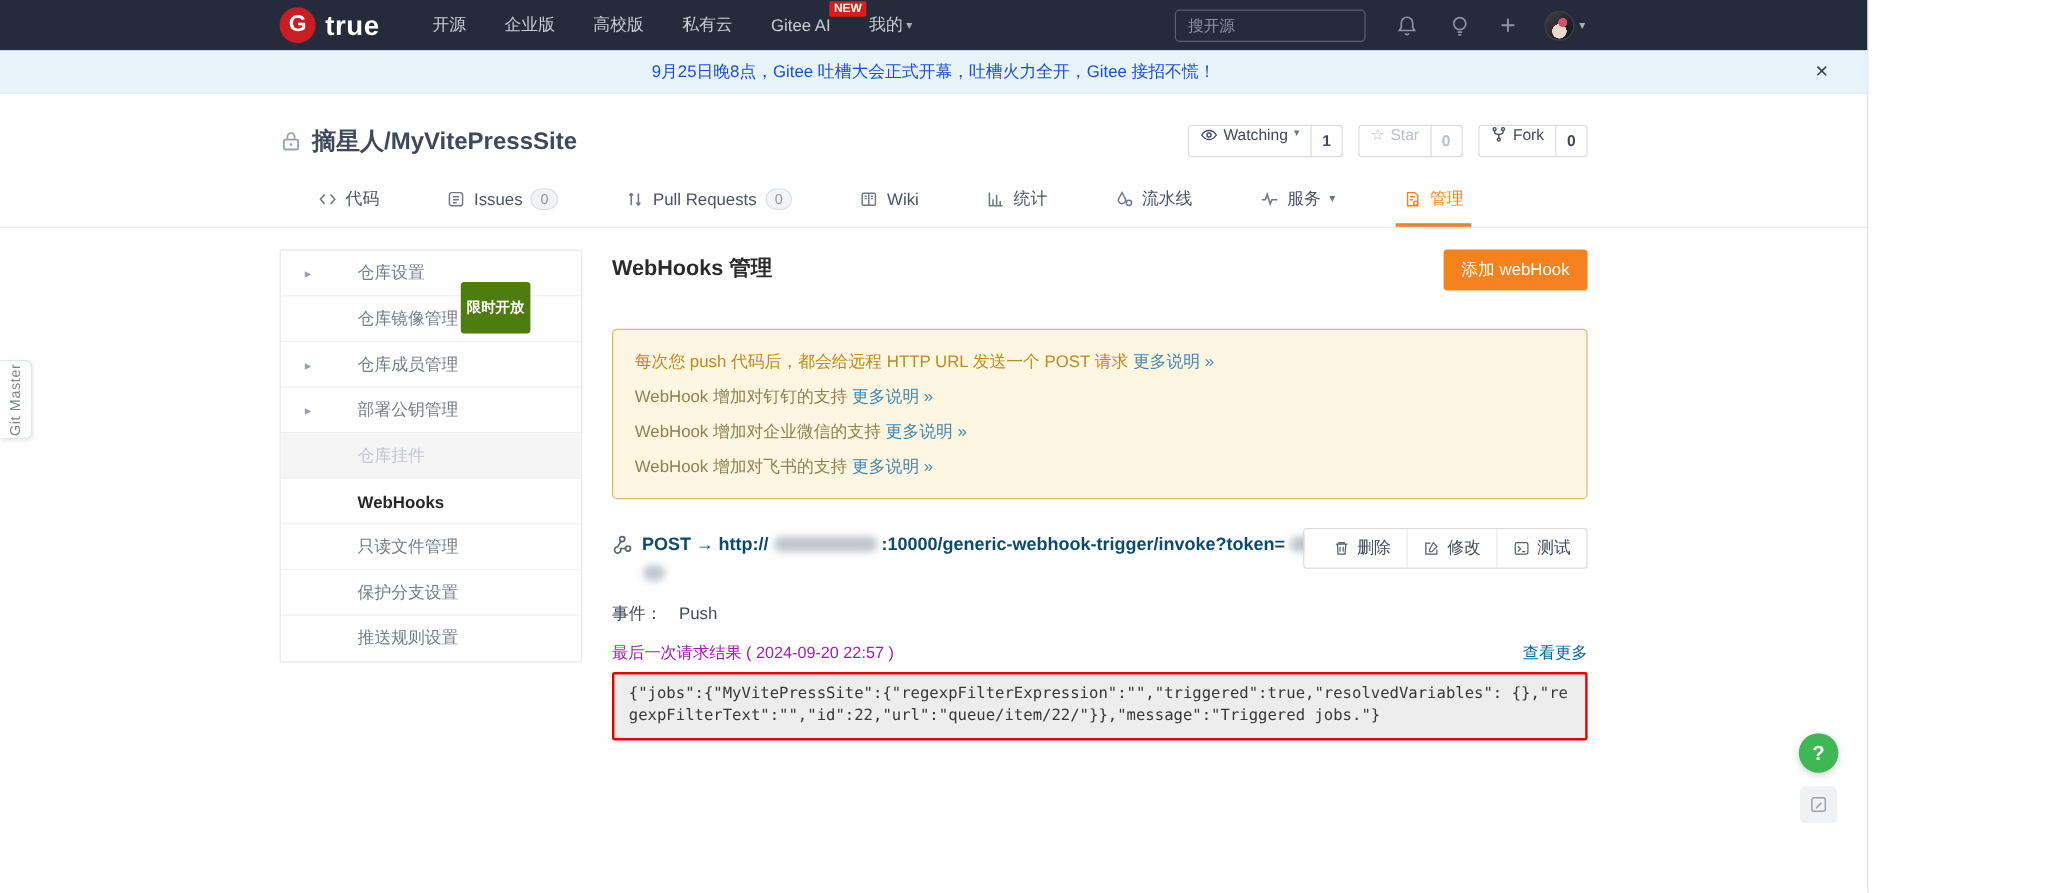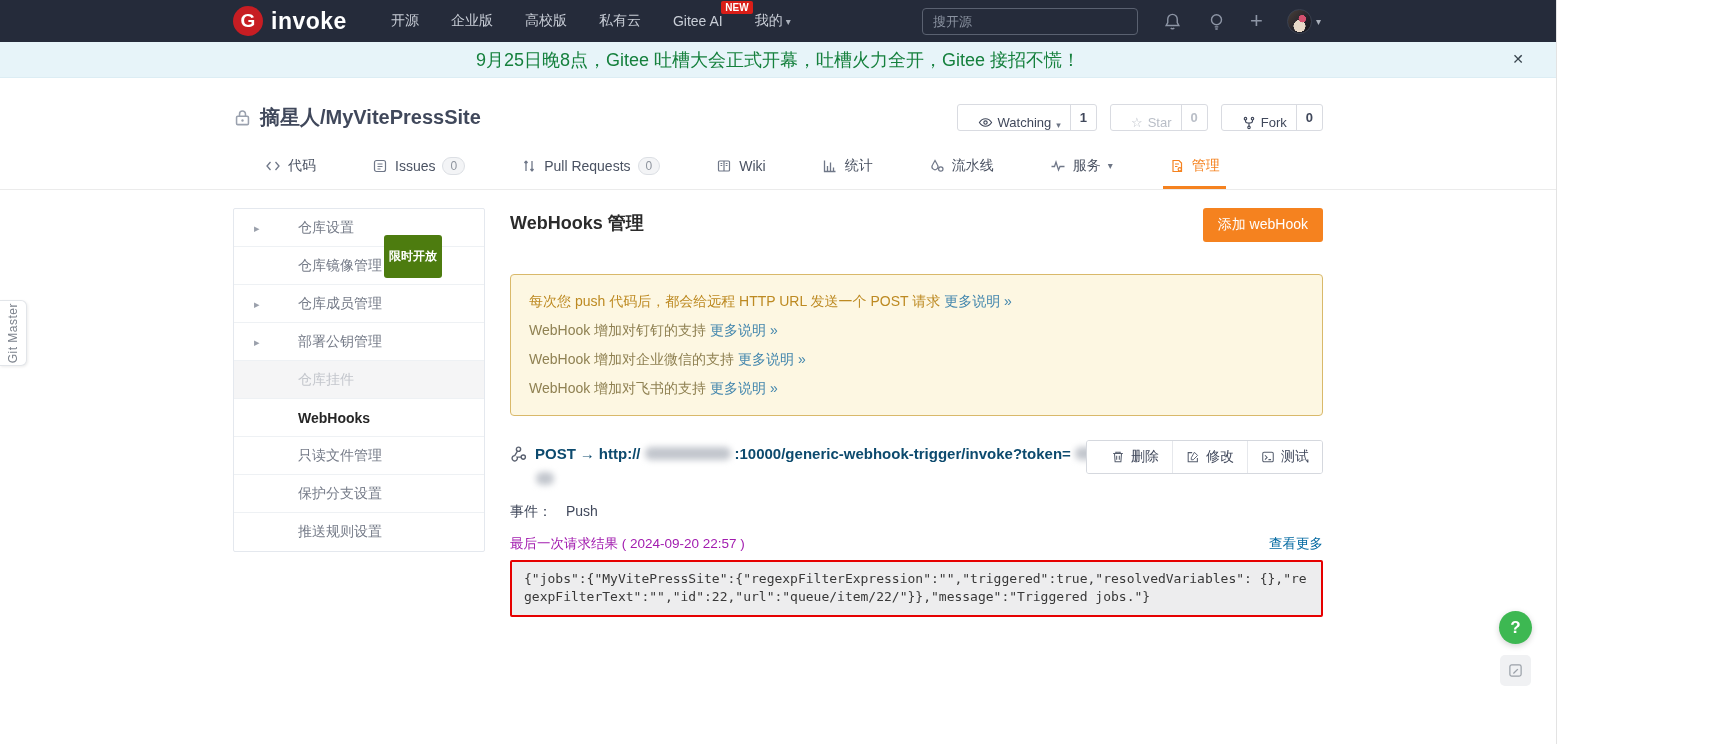--- a/index.html
+++ b/index.html
@@ -10,40 +10,40 @@
   .navbar { height:42px; background:#252b3a; display:flex; align-items:center; }
   .nav-inner { width:1090px; margin:0 auto; display:flex; align-items:center; height:100%; }
   .logo { display:flex; align-items:center; gap:8px; cursor:pointer; }
   .logo-mark { width:30px; height:30px; border-radius:50%; background:#c71d23; color:#fff; font-weight:bold; font-size:19px; display:flex; align-items:center; justify-content:center; }
   .logo-text { color:#fff; font-size:23px; font-weight:bold; letter-spacing:.5px; }
   .nav-links { display:flex; align-items:center; gap:32px; margin-left:44px; }
   .nav-link { color:#c8cdd6; font-size:14px; text-decoration:none; position:relative; display:flex; align-items:center; gap:3px; }
   .nav-badge { position:absolute; top:-12px; right:-30px; background:#d91e18; color:#fff; font-size:10px; padding:1px 4px; border-radius:2px; font-weight:bold; }
   .nav-caret { font-size:10px; color:#aab0bb; }
   .nav-right { margin-left:auto; display:flex; align-items:center; gap:24px; padding-right:2px; }
-  .search-box { width:216px; height:27px; background:transparent; border:1px solid #5a6170; border-radius:4px; color:#9aa1ad; font-size:13px; padding:0 10px; outline:none; }
+  .search-box { width:159px; height:27px; background:transparent; border:1px solid #5a6170; border-radius:4px; color:#9aa1ad; font-size:13px; padding:0 10px; outline:none; }
   .search-box::placeholder { color:#8b93a1; }
   .nav-icon { width:20px; height:20px; color:#8d95a5; display:flex; align-items:center; justify-content:center; cursor:pointer; }
   .nav-plus { font-size:22px; color:#8d95a5; font-weight:400; line-height:1; cursor:pointer; }
   .avatar-wrap { display:flex; align-items:center; gap:4px; cursor:pointer; }
   .avatar { width:25px; height:25px; border-radius:50%; background:radial-gradient(circle at 62% 38%, #d4506e 0 18%, transparent 19%), radial-gradient(circle at 50% 70%, #e8d9c8 0 30%, transparent 31%), linear-gradient(135deg,#4a4038 0%, #23222b 60%, #141419 100%); border:1px solid #3a4150; }
 
   
   .announce { position:relative; height:36px; background:#e7f4f9; border-bottom:1px solid #dcedf4; display:flex; align-items:center; justify-content:center; }
-  .announce-text { color:#15803d; font-size:18px; }
+  .announce-text { color:#1d4ed8; font-size:14px; }
   .announce-close { position:absolute; right:32px; top:9px; color:#38444e; font-size:14px; cursor:pointer; font-weight:bold; }
 
   
   .container { width:1090px; margin:0 auto; }
   .repo-header { display:flex; align-items:center; margin-top:26px; }
   .repo-title { display:flex; align-items:center; gap:8px; font-size:20px; font-weight:bold; color:#40485b; }
   .lock-icon { color:#9aa1ae; display:flex; }
   .repo-actions { margin-left:auto; display:flex; gap:13px; }
   .btn-group { display:flex; border:1px solid #d9dbe1; border-radius:3px; overflow:hidden; background:#fff; height:27px; }
-  .btn-seg { display:flex; align-items:flex-end; gap:5px; padding:0 9px; font-size:13px; color:#40485b; cursor:pointer; background:#fff;margin-left:11px; }
+  .btn-seg { display:flex; align-items:flex-start; gap:5px; padding:0 9px; font-size:13px; color:#40485b; cursor:pointer; background:#fff; }
   .btn-count { border-left:1px solid #d9dbe1; font-weight:bold; padding:0 9px; display:flex; align-items:center; font-size:13px; color:#40485b; }
   .btn-group.disabled .btn-seg, .btn-group.disabled .btn-count { color:#b9bec7; cursor:default; }
   .seg-caret { font-size:9px; color:#6d7585; }
 
   
   .tabs-wrap { border-bottom:1px solid #ebebeb; margin-top:14px; }
   .tabs { display:flex; gap:44px; padding-left:26px; height:44px; }
   .tab { display:flex; align-items:center; gap:7px; font-size:14px; color:#4a5262; cursor:pointer; border-bottom:3px solid transparent; padding:0 6px; }
   .tab .i { color:#6f7788; }
   .tab.active { color:#f5821f; border-bottom-color:#f5821f; font-weight:400; }
@@ -103,21 +103,21 @@
 </style>
 </head>
 <body>
 
 <div class="app">
 
   <div class="navbar">
     <div class="nav-inner">
       <div class="logo">
         <div class="logo-mark">G</div>
-        <div class="logo-text">invoke</div>
+        <div class="logo-text">true</div>
       </div>
       <div class="nav-links">
         <a class="nav-link">
             <span>开源</span>
           </a>
         <a class="nav-link">
             <span>企业版</span>
           </a>
         <a class="nav-link">
             <span>高校版</span>

